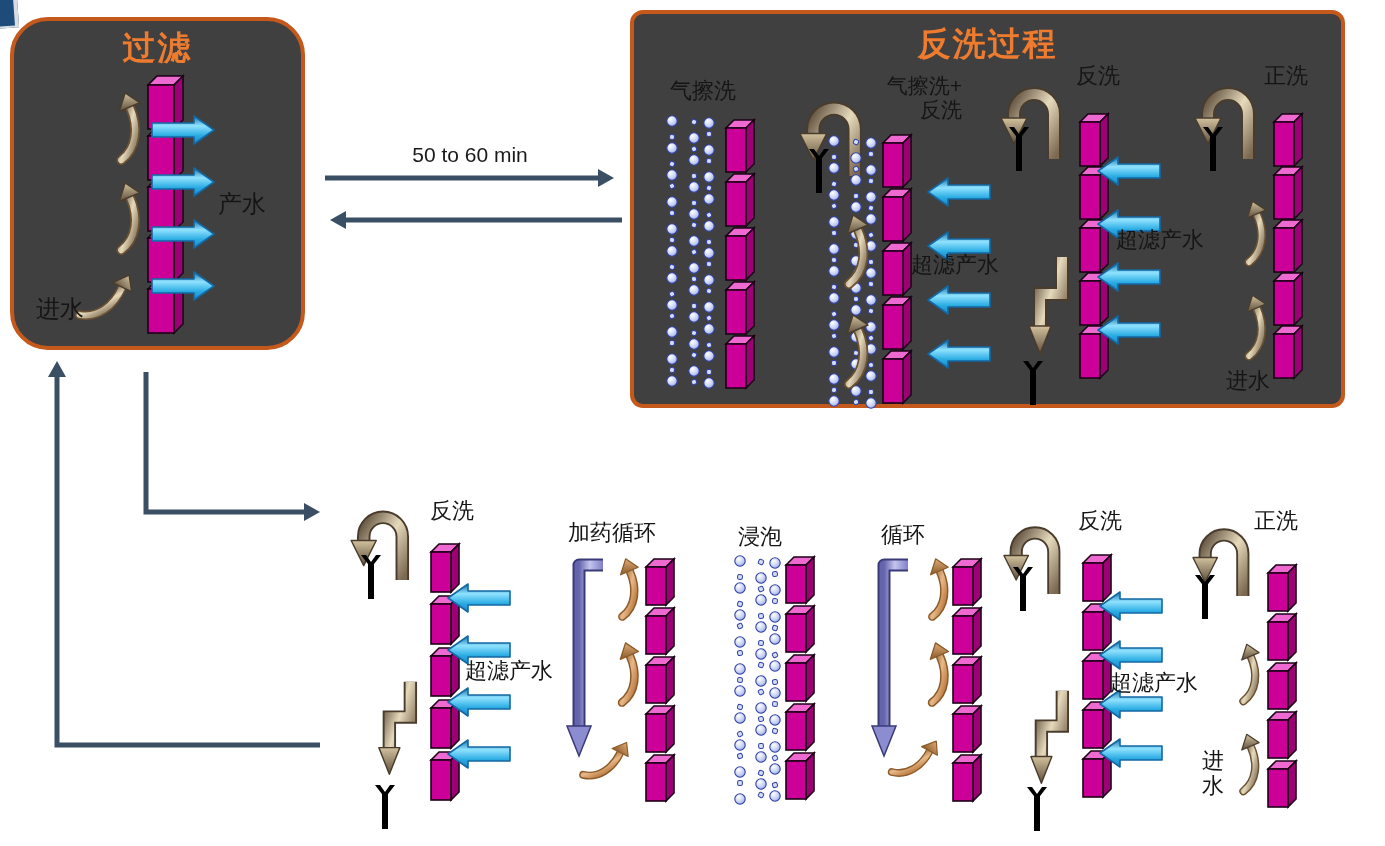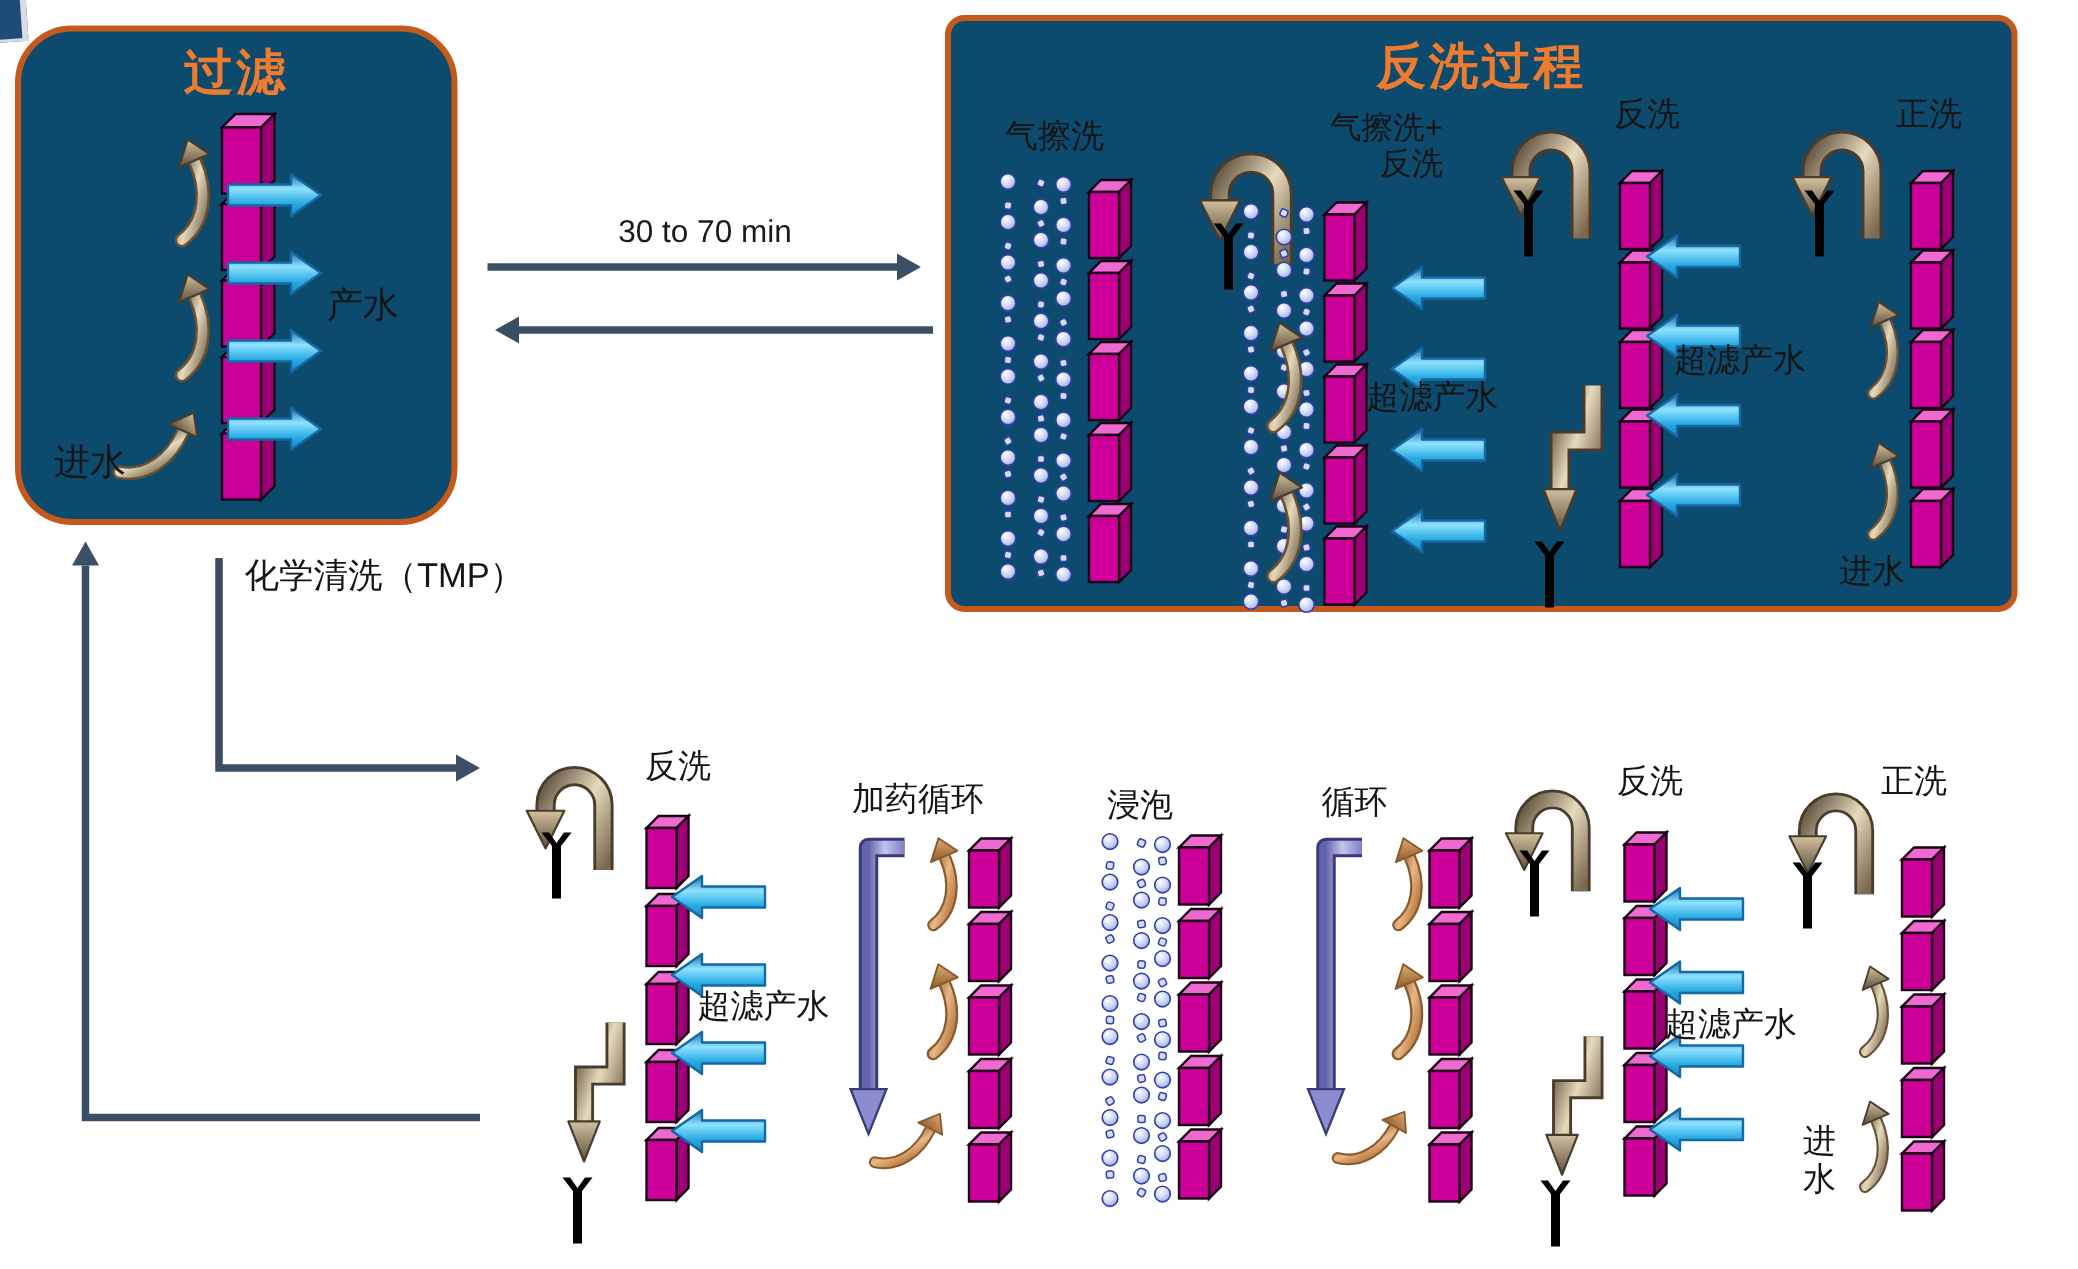--- a/index.html
+++ b/index.html
@@ -1,18 +1,18 @@
 <!DOCTYPE html>
 <html><head>
 <meta charset="utf-8">
 <style>
   html,body{margin:0;padding:0;background:#fff;}
   .canvas{position:relative;width:1385px;height:846px;background:#ffffff;overflow:hidden;
           font-family:"Liberation Sans","DejaVu Sans",sans-serif;}
-  .pbox{position:absolute;border:4px solid #C5591B;background:#0c4a6e;box-sizing:border-box;}
+  .pbox{position:absolute;border:4px solid #C5591B;background:#404040;box-sizing:border-box;}
   .r38{border-radius:38px;} .r46{border-radius:13px;}
   .ptitle{position:absolute;width:100%;text-align:center;font-weight:bold;color:#EE7B2E;
           font-size:33px;letter-spacing:2px;}
   .lbl{position:absolute;font-size:22px;color:#151515;white-space:nowrap;line-height:1.15;}
   .lbl2{text-align:right;}
   .conn-label{position:absolute;font-size:21px;color:#1a1a1a;text-align:center;}
   .gen{position:absolute;}
   .logo-sliver{position:absolute;left:-3px;top:-4px;width:17px;height:30px;background:#1E4C7A;
                border-right:4px solid #D9DDE3;border-bottom:2px solid #D9DDE3;transform:rotate(-4deg);}
   svg{display:block;overflow:visible;}
@@ -87,22 +87,21 @@
   <svg class="connectors" width="1385" height="846">
     <line class="connLine" x1="325" y1="178" x2="598" y2="178"></line>
     <polygon class="connHead" points="598,169 598,187 614,178"></polygon>
     <line class="connLine" x1="622" y1="220" x2="346" y2="220"></line>
     <polygon class="connHead" points="346,211 346,229 330,220"></polygon>
     <polyline class="connLine" points="146,372 146,512 304,512"></polyline>
     <polygon class="connHead" points="304,503 304,521 320,512"></polygon>
     <polyline class="connLine" points="320,745 57,745 57,377"></polyline>
     <polygon class="connHead" points="48,377 66,377 57,361"></polygon>
   </svg>
-  <div class="conn-label" style="left:395px;top:143px;width:150px">30 to 70 min</div>
-  <div class="lbl" style="left:163px;top:370px;font-size:23px">化学清洗（TMP）</div>
+  <div class="conn-label" style="left:395px;top:143px;width:150px">50 to 60 min</div>
 
   <div class="pbox r38" style="left:10px;top:17px;width:295px;height:333px">
     <div class="ptitle" style="top:5px">过滤</div>
   </div>
   <div class="gen" style="left:146px;top:74px">
       <svg width="39" height="261">
         <polygon points="2,11 11,2 37,2 28,11" class="bTop"></polygon>
         <polygon points="28,11 37,2 37,46 28,55" class="bSide"></polygon>
         <rect x="2" y="11" width="26" height="44" class="bFront"></rect>
         <polygon points="2,62 11,53 37,53 28,62" class="bTop"></polygon>

